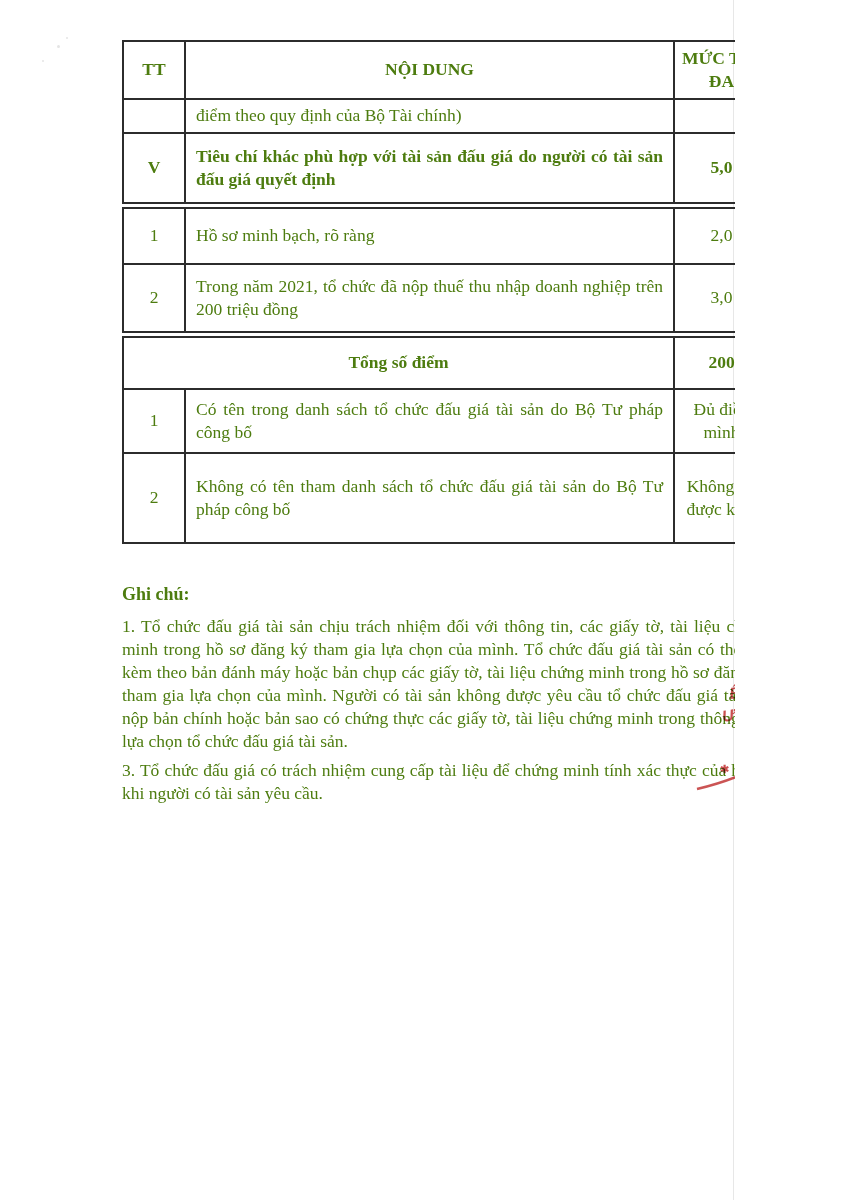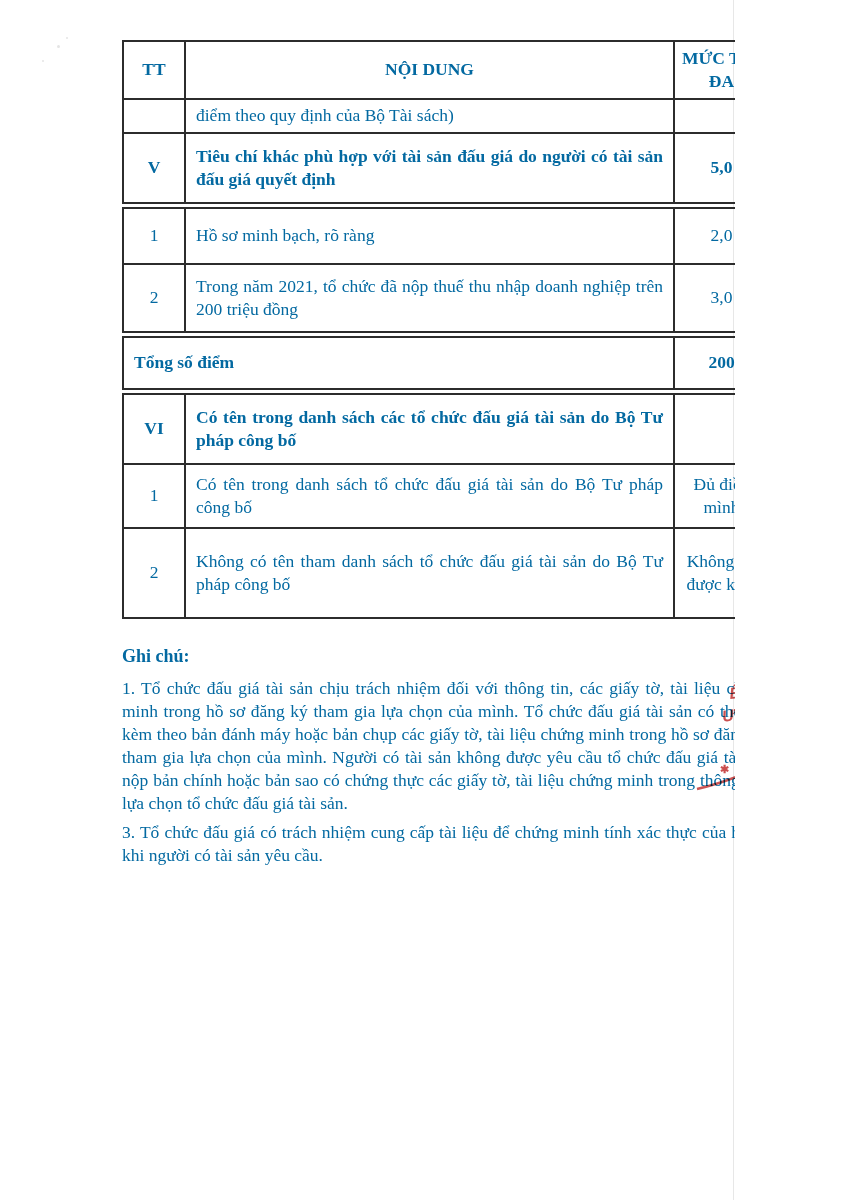--- a/index.html
+++ b/index.html
@@ -3,21 +3,21 @@
 <meta charset="utf-8">
 <title>Scanned document</title>
 <style>
   html,body{margin:0;padding:0;background:#fff;}
   .page{
     position:relative;
     width:735px;height:1200px;
     background:#ffffff;
     overflow:hidden;
     font-family:"Liberation Serif", serif;
-    color:#0369a1;
+    color:#4d7c0f;
   }
   
   .doc{position:absolute;left:122px;top:40px;width:646px;}
   table.score{
     border-collapse:collapse;
     width:646px;
     table-layout:fixed;
   }
   table.score td{
     border:2px solid #2c2c2c;
@@ -37,24 +37,24 @@
   tr.bold td{font-weight:bold;}
   tr.dbl td{border-top:7px double #2c2c2c;}
   tr.r-cont td{height:24px;}
   tr.r-v td{height:60px;}
   tr.r-v1 td{height:46px;}
   tr.r-v2 td{height:58px;}
   tr.r-total td{height:42px;}
   tr.r-vi td{height:60px;}
   tr.r-vi1 td{height:54px;}
   tr.r-vi2 td{height:80px;}
-  td.total-label{font-weight:bold;text-align:left;padding-left:8px;margin-left:32px;}
+  td.total-label{font-weight:bold;text-align:center;padding-left:8px;margin-left:32px;}
   
   .notes{
-    margin-top:26px;
+    margin-top:39px;
     width:648px;
     font-size:17.5px;
     line-height:23px;
     text-align:justify;
   }
   .notes .notes-title{font-weight:bold;margin:0 0 9px 0;font-size:18px;}
   .notes p{margin:0 0 6px 0;}
   
   .stamp{
     position:absolute;
@@ -88,21 +88,21 @@
 
       <tbody>
           <tr class="hdr">
         <td class="tt">TT</td>
         <td>NỘI DUNG</td>
         <td class="max">MỨC TỐI ĐA</td>
       </tr>
 
       <tr class="r-cont">
         <td class="tt"></td>
-        <td class="content">điểm theo quy định của Bộ Tài sách)</td>
+        <td class="content">điểm theo quy định của Bộ Tài chính)</td>
         <td class="max"></td>
       </tr>
 
       <tr class="r-v bold">
         <td class="tt">V</td>
         <td class="content">Tiêu chí khác phù hợp với tài sản đấu giá do người có tài sản đấu giá quyết định</td>
         <td class="max">5,0</td>
       </tr>
 
       <tr class="r-v1 dbl">
@@ -115,25 +115,20 @@
         <td class="tt">2</td>
         <td class="content">Trong năm 2021, tổ chức đã nộp thuế thu nhập doanh nghiệp trên 200 triệu đồng</td>
         <td class="max">3,0</td>
       </tr>
 
       <tr class="r-total dbl bold">
         <td class="total-label" colspan="2">Tổng số điểm</td>
         <td class="max">200</td>
       </tr>
 
-      <tr class="r-vi dbl bold">
-        <td class="tt">VI</td>
-        <td class="content">Có tên trong danh sách các tổ chức đấu giá tài sản do Bộ Tư pháp công bố</td>
-        <td class="max"></td>
-      </tr>
 
       <tr class="r-vi1">
         <td class="tt">1</td>
         <td class="content">Có tên trong danh sách tổ chức đấu giá tài sản do Bộ Tư pháp công bố</td>
         <td class="max">Đủ điều mình</td>
       </tr>
 
       <tr class="r-vi2">
         <td class="tt">2</td>
         <td class="content">Không có tên tham danh sách tổ chức đấu giá tài sản do Bộ Tư pháp công bố</td>

